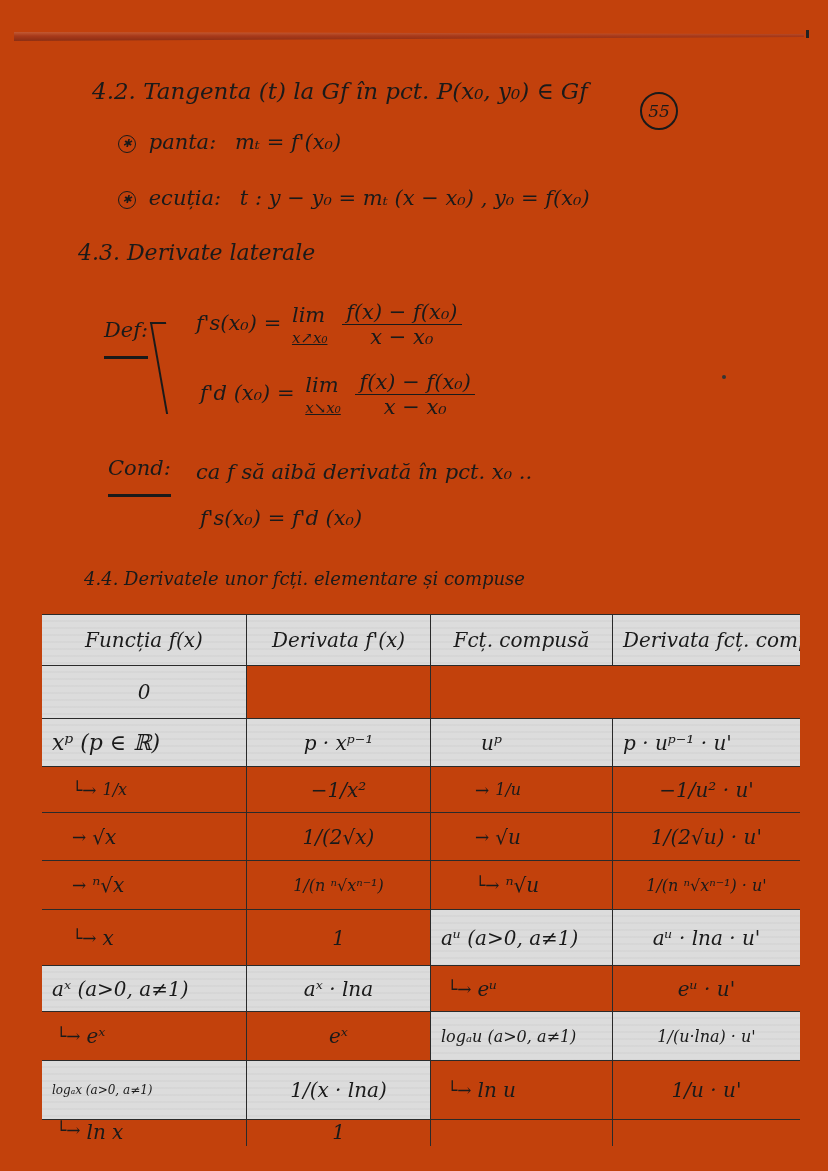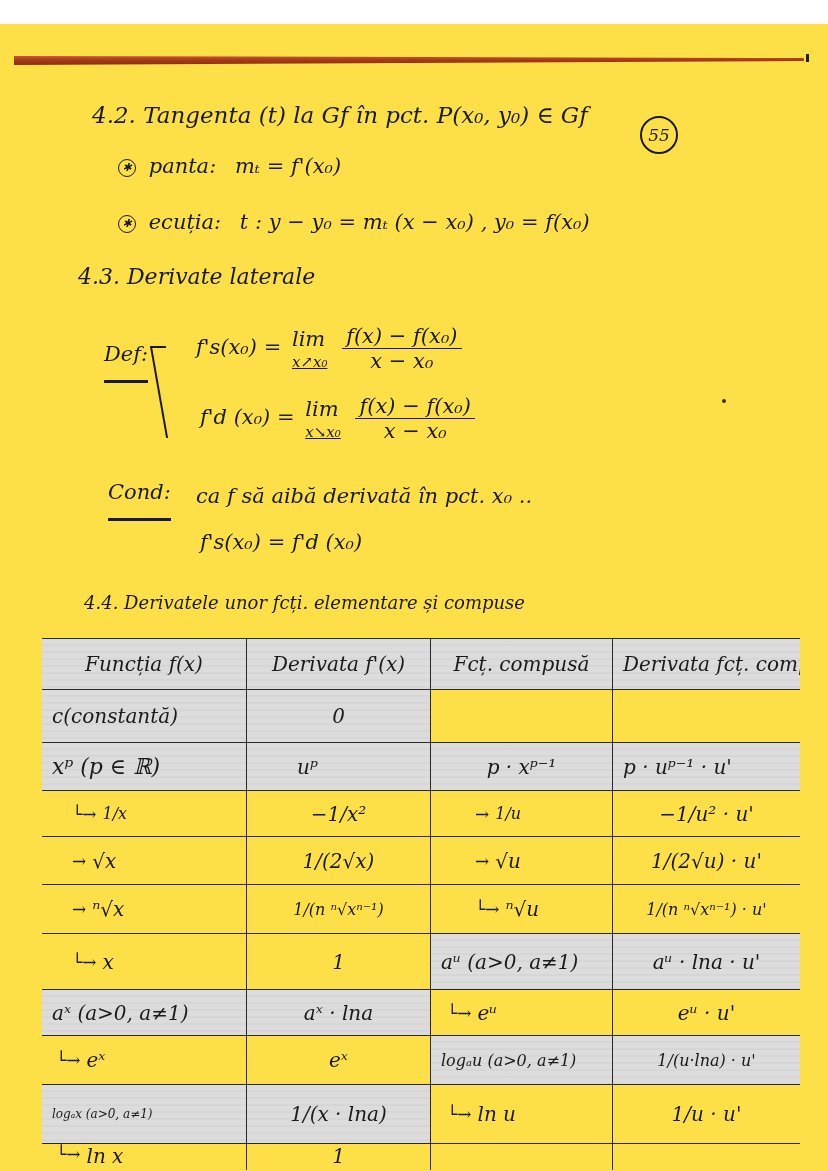--- a/index.html
+++ b/index.html
@@ -2,21 +2,21 @@
 <html><head>
 <meta charset="utf-8">
 <style>
   html, body { margin: 0; padding: 0; }
   body {
     width: 828px; height: 1171px; overflow: hidden; position: relative;
     background: #ffffff;
     font-family: "DejaVu Serif", serif;
     color: #1a1a1a;
   }
-  .page { position: absolute; inset: 0; background: #fde047; margin-top: 24px; }
+  .page { position: absolute; inset: 0; background: #c2410c; }
   .top-rule {
     position: absolute; left: 14px; top: 31px; width: 790px; height: 10px;
     background: linear-gradient(180deg, #c9623a 0%, #a8391a 50%, #8a2e14 100%);
     border-radius: 0 6px 6px 0;
     clip-path: polygon(0 10%, 100% 30%, 100% 60%, 0 100%);
   }
   .top-tick { position: absolute; left: 806px; top: 30px; width: 3px; height: 8px; background: #222; }
   .hand { font-style: italic; font-family: "DejaVu Serif", serif; }
   .line { position: absolute; white-space: nowrap; font-size: 21px; }
   .h1 { left: 92px; top: 78px; font-size: 23px; }
@@ -129,30 +129,29 @@
 
   <div class="table">
     <div class="row first" style="height:50px;">
       <div class="cell center shade">Funcția f(x)</div>
       <div class="cell center shade">Derivata f'(x)</div>
       <div class="cell center shade">Fcț. compusă</div>
       <div class="cell shade">Derivata fcț. comp</div>
     </div>
 
     <div class="row" style="height:52px;">
-      <div class="cell shade">c(constantă)</div>
       <div class="cell center shade">0</div>
       <div class="cell"></div>
       <div class="cell"></div>
     </div>
 
     <div class="row" style="height:47px;">
       <div class="cell shade" style="font-size:22px;">xᵖ (p ∈ ℝ)</div>
+      <div class="cell center shade">p · xᵖ⁻¹</div>
       <div class="cell shade" style="padding-left:50px;">uᵖ</div>
-      <div class="cell center shade">p · xᵖ⁻¹</div>
       <div class="cell shade">p · uᵖ⁻¹ · u'</div>
     </div>
 
     <div class="row" style="height:45px;">
       <div class="cell" style="padding-left:30px;">
         <span class="arrow">└→</span>
         <span class="small">1/x</span>
       </div>
       <div class="cell center">−1/x²</div>
       <div class="cell" style="padding-left:44px;">

